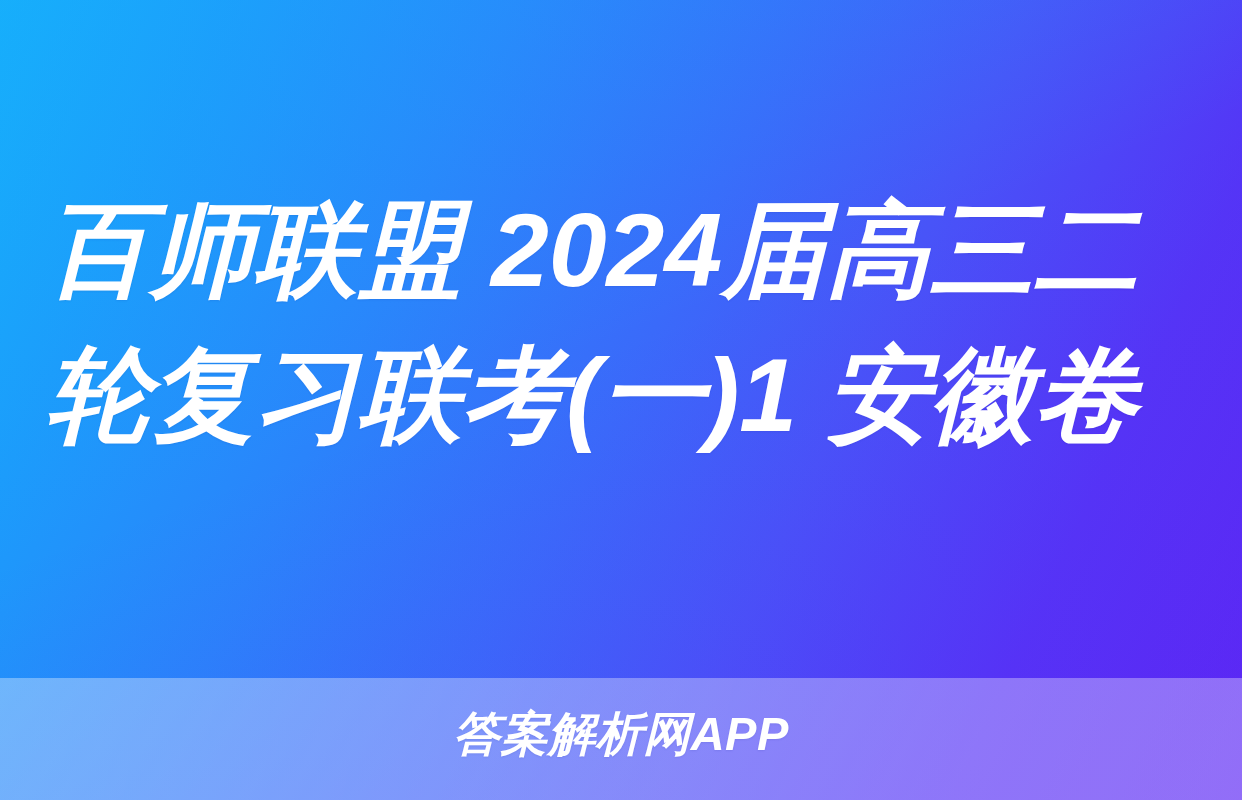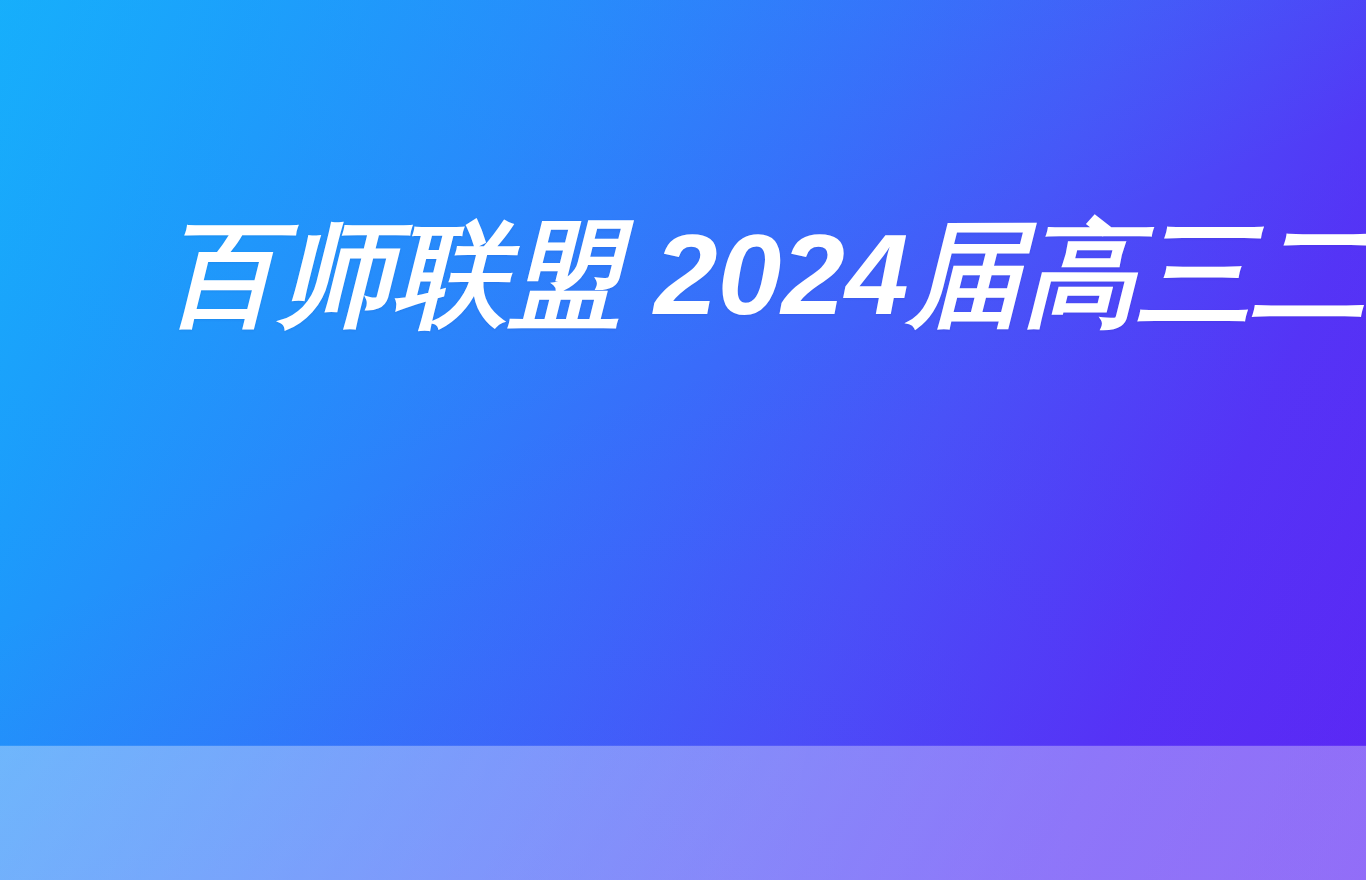--- a/index.html
+++ b/index.html
@@ -60,22 +60,22 @@
     text-shadow: 0 1px 2px rgba(20, 40, 140, 0.10);
   }
 
   .title-line {
     display: block;
     width: 1242px;
   }
 
   #title-line-1,
   #title-line-2 {
-    text-align: right;
-    padding-left: 78px;
+    text-align: left;
+    padding-left: 46px;
     box-sizing: border-box;
   }
 
   #title-line-3 {
     text-align: center;
     padding-left: 0;
   }
 
   
   #footer-band {
@@ -108,18 +108,20 @@
     text-shadow: 0 1px 2px rgba(40, 60, 160, 0.12);
   }
 </style>
 </head>
 <body>
 
 <div id="banner">
 
   <div id="title-block">
     <span class="title-line" id="title-line-1">百师联盟 2024届高三二</span>
+    <span class="title-line" id="title-line-2">轮复习联考(一)1 安徽卷</span>
   </div>
 
   <div id="footer-band"></div>
 
+  <div id="watermark">答案解析网APP</div>
 
 </div>
 
 </body></html>

